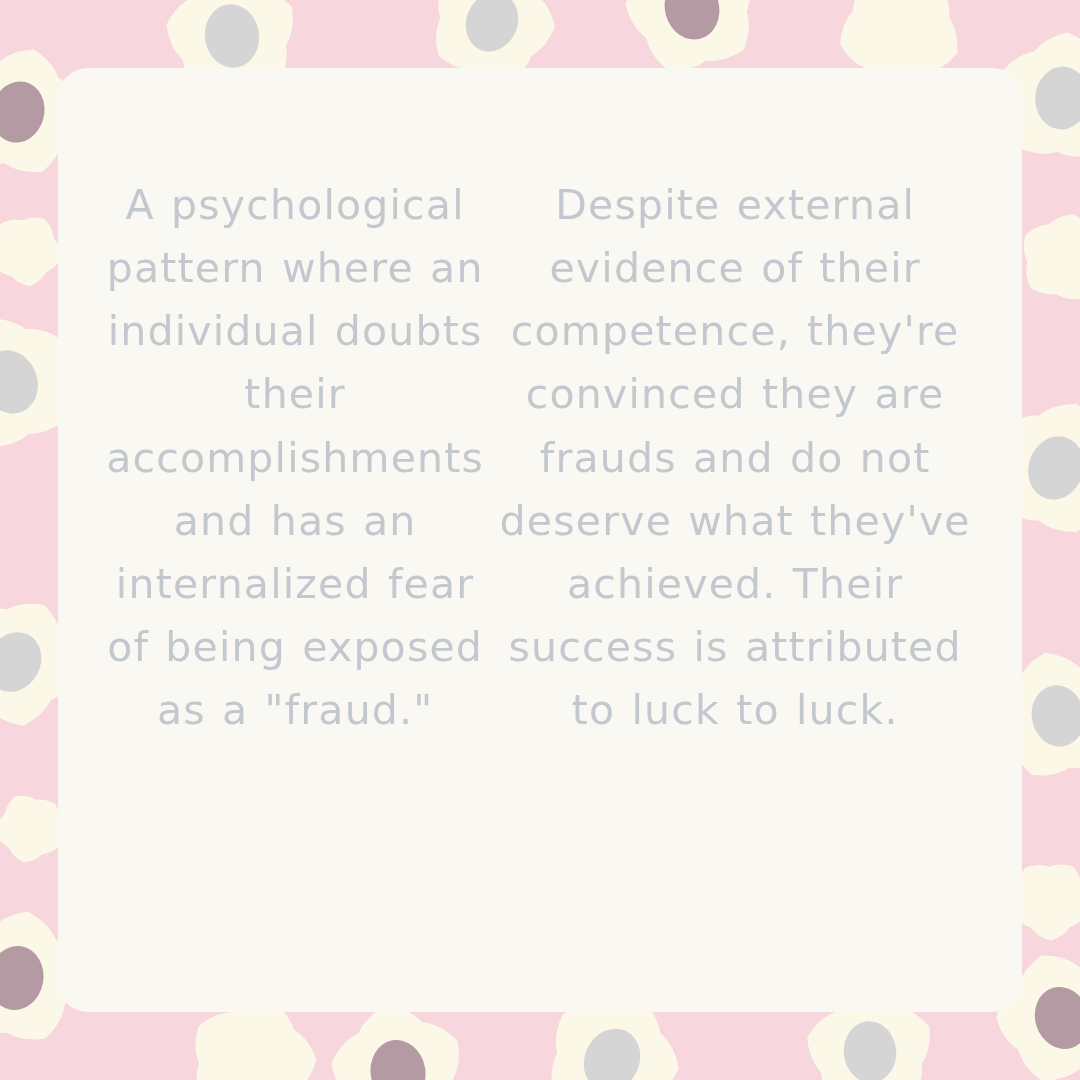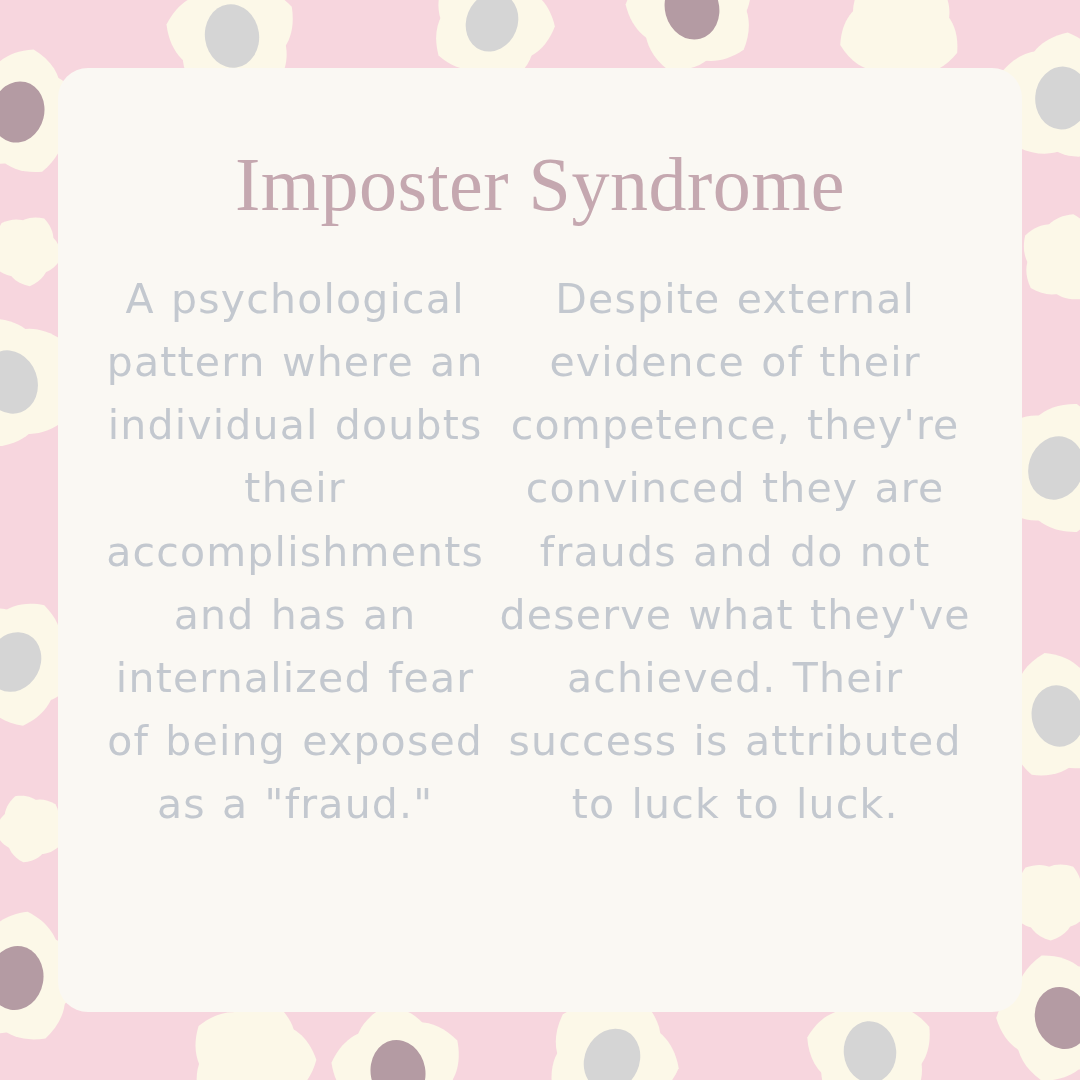--- a/index.html
+++ b/index.html
@@ -239,21 +239,20 @@
           <path d="M -15.64 0 C -50.599999999999994 -38.64 -42.504 -79.12 0 -92 C 42.504 -79.12 50.599999999999994 -38.64 15.64 0 Z" fill="#fcf8e8" transform="rotate(72) translate(0,27.599999999999998)"></path>
           <path d="M -15.64 0 C -50.599999999999994 -38.64 -42.504 -79.12 0 -92 C 42.504 -79.12 50.599999999999994 -38.64 15.64 0 Z" fill="#fcf8e8" transform="rotate(144) translate(0,27.599999999999998)"></path>
           <path d="M -15.64 0 C -50.599999999999994 -38.64 -42.504 -79.12 0 -92 C 42.504 -79.12 50.599999999999994 -38.64 15.64 0 Z" fill="#fcf8e8" transform="rotate(216) translate(0,27.599999999999998)"></path>
           <path d="M -15.64 0 C -50.599999999999994 -38.64 -42.504 -79.12 0 -92 C 42.504 -79.12 50.599999999999994 -38.64 15.64 0 Z" fill="#fcf8e8" transform="rotate(288) translate(0,27.599999999999998)"></path>
           <ellipse cx="0" cy="0" rx="26.22" ry="30.82" fill="#d5d5d5"></ellipse>
         </g>
       </g>
   </svg>
 
   <div id="card">
-    <h1 id="card-title">Imposter Syndrome</h1>
     <div id="card-body">
       <p class="body-para">A psychological pattern where an individual doubts their accomplishments and has an internalized fear of being exposed as a "fraud."</p>
       <div class="para-gap"></div>
       <p class="body-para">Despite external evidence of their competence, they're convinced they are frauds and do not deserve what they've achieved. Their success is attributed to luck to luck.</p>
     </div>
   </div>
 
 </div>
 
 </body></html>

